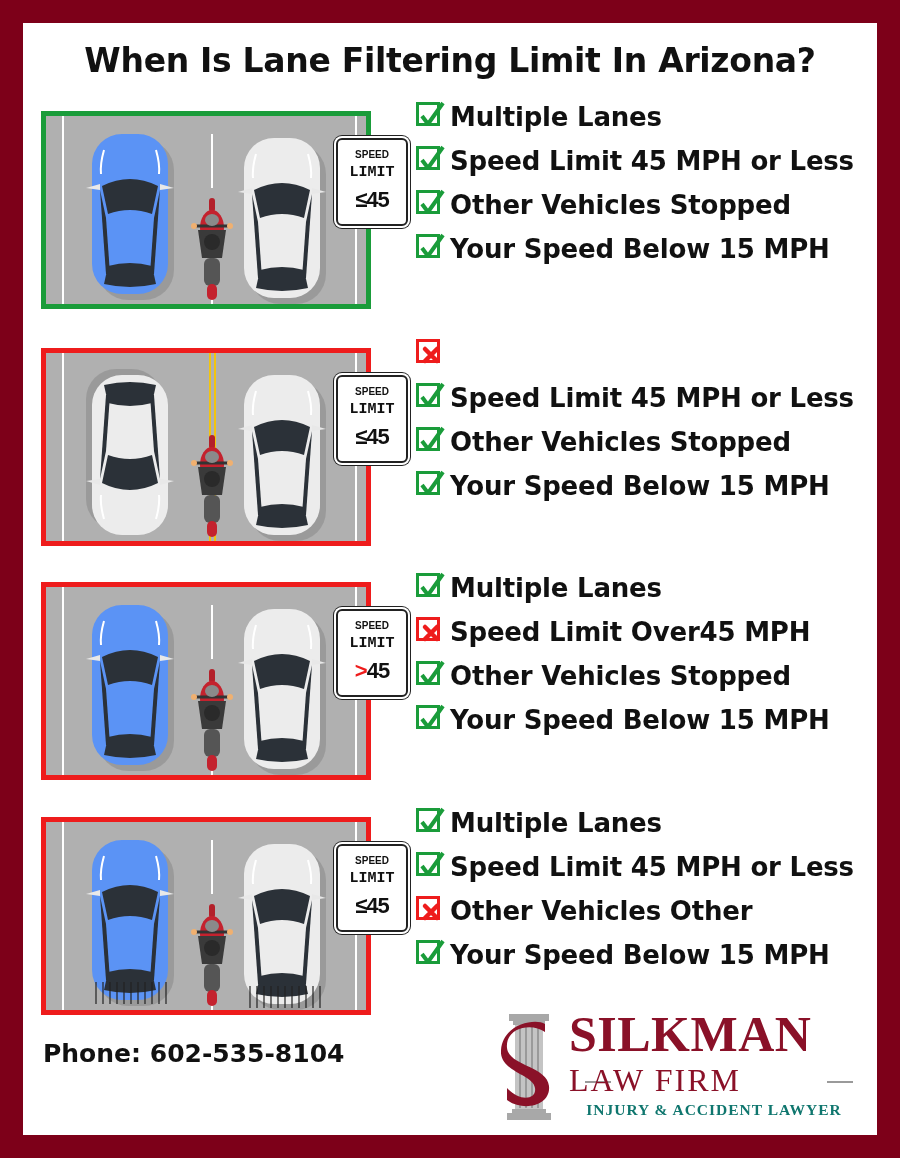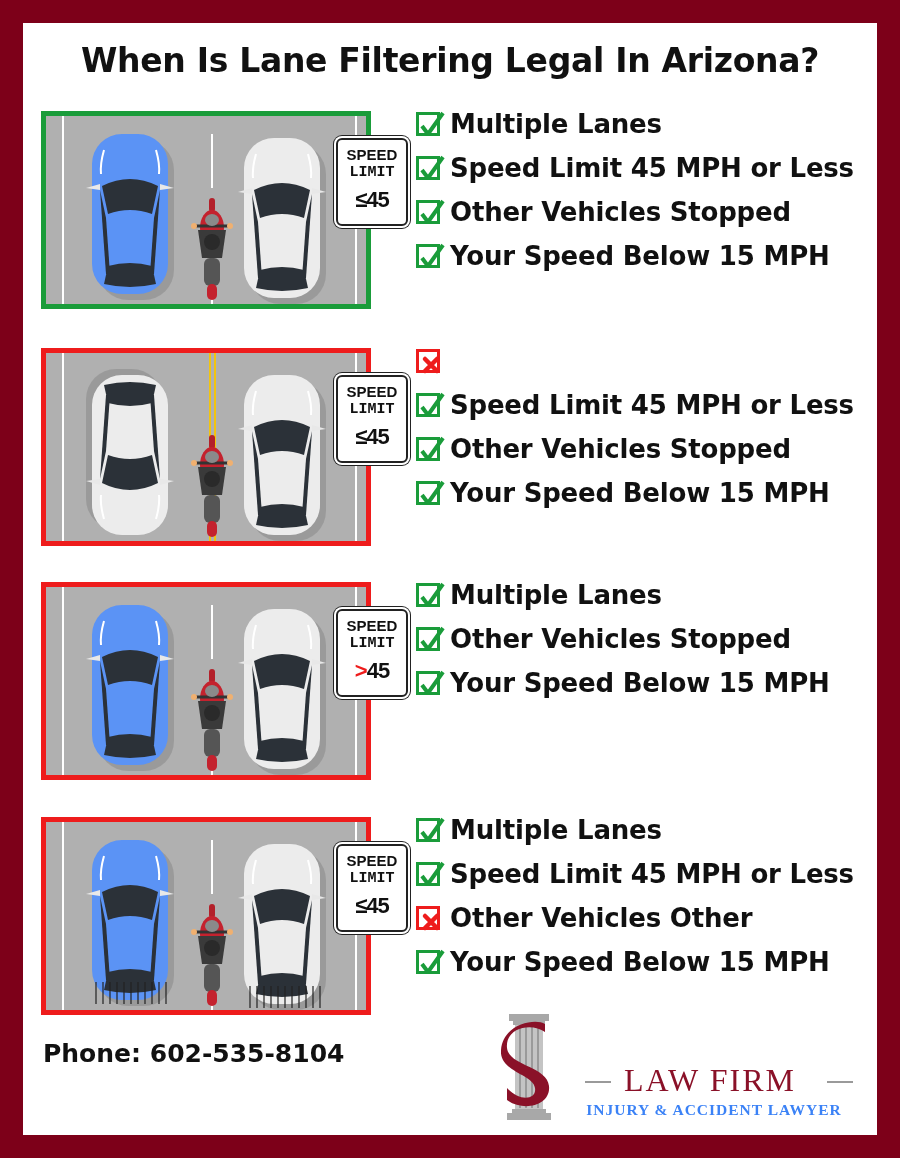--- a/index.html
+++ b/index.html
@@ -10,48 +10,48 @@
            font-family: "DejaVu Sans", sans-serif; font-weight: bold; font-size: 33px; color: #111;
            letter-spacing: -0.3px; }
   .scene { position: absolute; left: 18px; width: 330px; height: 198px; box-sizing: border-box;
            background: #b0b0b0; overflow: visible; }
   .scene.ok { border: 5px solid #1a9c3a; }
   .scene.bad { border: 5px solid #ee1c1c; }
   .scene svg.road { position: absolute; left: 0; top: 0; }
   .sign { position: absolute; left: 290px; top: 22px; width: 72px; height: 88px; box-sizing: border-box;
           background: #fff; border: 2px solid #222; border-radius: 6px; box-shadow: 0 0 0 2px #fff, 0 0 0 3px #222;
           text-align: center; font-family: "Liberation Sans", sans-serif; font-weight: bold; color: #111; }
-  .sign .l1 { font-size: 15px; line-height: 18px; margin-top: 6px; }
+  .sign .l1 { font-size: 10px; line-height: 18px; margin-top: 6px; }
   .sign .l2 { font-size: 15px; line-height: 18px; font-family: Liberation Mono, monospace; }
   .sign .num { font-size: 22px; line-height: 36px; letter-spacing: -1px; }
   .sign .op.red { color: #ee1c1c; }
   .checks { position: absolute; left: 393px; }
-  .check-row { height: 44px; display: flex; align-items: center; }
+  .check-row { height: 44px; display: flex; }
   .box { width: 24px; height: 24px; box-sizing: border-box; margin-right: 10px; position: relative; flex: none; }
   .box.yes { border: 3px solid #1a9c3a; }
   .box.no { border: 3px solid #ee1c1c; }
   .box svg { position: absolute; left: -3px; top: -6px; }
   .check-label { font-family: "DejaVu Sans", sans-serif; font-weight: bold; font-size: 26px; color: #111;
                  letter-spacing: -0.2px; white-space: nowrap; }
   .contact { position: absolute; left: 20px; font-family: "DejaVu Sans", sans-serif; font-weight: bold;
              font-size: 25px; color: #111; }
   .logo { position: absolute; left: 478px; top: 985px; width: 360px; height: 120px; }
   .logo .name { position: absolute; left: 68px; top: 0px; font-family: "Liberation Serif", serif; font-weight: bold;
                 font-size: 50px; color: #8a1128; letter-spacing: 0.5px; line-height: 52px; }
-  .logo .firm { position: absolute; left: 68px; top: 54px; width: 282px; text-align: center;
+  .logo .firm { position: absolute; left: 68px; top: 54px; width: 282px; text-align: left;
                 font-family: "Liberation Serif", serif; font-size: 32px; color: #8a1128; letter-spacing: 2px; line-height: 36px; }
   .logo .firm-line { position: absolute; top: 73px; height: 2px; background: #9a9a9a; width: 26px; }
   .logo .tag { position: absolute; left: 68px; top: 93px; width: 290px; text-align: center;
-               font-family: "Liberation Serif", serif; font-weight: bold; font-size: 15.5px; color: #3b82f6; letter-spacing: 1px; }
+               font-family: "Liberation Serif", serif; font-weight: bold; font-size: 15.5px; color: #0f766e; letter-spacing: 1px; }
 </style>
 </head>
 <body>
 
 <div class="sheet">
-  <div class="title">When Is Lane Filtering Legal In Arizona?</div>
+  <div class="title">When Is Lane Filtering Limit In Arizona?</div>
 
   <div id="scenarios">
       <div class="scene ok" style="top:88px">
         <svg class="road" width="320" height="188" viewBox="0 0 320 188">
           <rect width="320" height="188" fill="#b0b0b0"></rect>
           <line x1="17" y1="0" x2="17" y2="188" stroke="#fff" stroke-width="2"></line>
           <line x1="310" y1="0" x2="310" y2="188" stroke="#fff" stroke-width="2"></line>
           <line x1="166" y1="18" x2="166" y2="72" stroke="#fff" stroke-width="2"></line>
          <line x1="166" y1="160" x2="166" y2="188" stroke="#fff" stroke-width="2"></line>
           <g transform="">
@@ -271,20 +271,28 @@
       </div>
       <div class="checks" style="top:550px">
 
           <div class="check-row">
             <span class="box yes">
               <svg width="30" height="30" viewBox="0 0 30 30">
               <path d="M6 17 L12 25 L27 4" stroke="#1a9c3a" stroke-width="4" fill="none" stroke-linejoin="round"></path>
             </svg>
             </span>
             <span class="check-label">Multiple Lanes</span>
+          </div>
+          <div class="check-row">
+            <span class="box no">
+              <svg width="30" height="30" viewBox="0 0 30 30">
+              <path d="M9 13 L21 25 M21 13 L9 25" stroke="#ee1c1c" stroke-width="4.5" stroke-linecap="round"></path>
+            </svg>
+            </span>
+            <span class="check-label">Speed Limit Over45 MPH</span>
           </div>
           <div class="check-row">
             <span class="box yes">
               <svg width="30" height="30" viewBox="0 0 30 30">
               <path d="M6 17 L12 25 L27 4" stroke="#1a9c3a" stroke-width="4" fill="none" stroke-linejoin="round"></path>
             </svg>
             </span>
             <span class="check-label">Other Vehicles Stopped</span>
           </div>
           <div class="check-row">
@@ -415,18 +423,19 @@
       <g stroke="#9a9a9a" stroke-width="2">
         <line x1="19" y1="16" x2="19" y2="98"></line>
           <line x1="25" y1="16" x2="25" y2="98"></line>
         <line x1="31" y1="16" x2="31" y2="98"></line>
           <line x1="37" y1="16" x2="37" y2="98"></line>
       </g>
       <rect x="11" y="99" width="34" height="4" fill="#a8a8a8"></rect>
       <rect x="6" y="103" width="44" height="7" fill="#a8a8a8"></rect>
       <path d="M44 22 C30 12 4 18 6 38 C8 56 46 56 48 76 C50 96 22 102 6 90 L6 78 C18 92 36 90 34 78 C32 64 -2 62 0 40 C2 14 34 8 44 14 Z" fill="#8a1128"></path>
     </svg>
+    <div class="name">SILKMAN</div>
     <div class="firm-line" style="left:84px"></div>
     <div class="firm">LAW FIRM</div>
     <div class="firm-line" style="left:326px"></div>
     <div class="tag">INJURY &amp; ACCIDENT LAWYER</div>
   </div>
 </div>
 
 </body></html>

